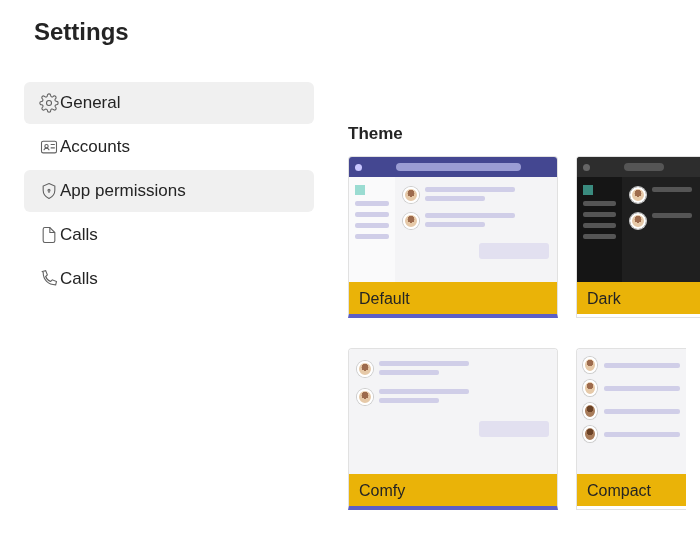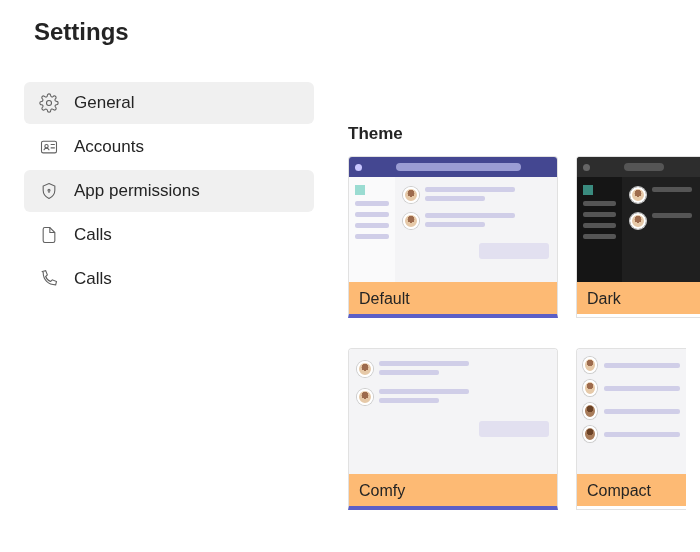--- a/index.html
+++ b/index.html
@@ -16,21 +16,20 @@
       font-size: 24px;
       font-weight: 700;
       margin-bottom: 36px;
       margin-left: 10px;
     }
     .layout { display: flex; gap: 34px; }
     .sidebar { width: 290px; display: flex; flex-direction: column; gap: 2px; }
     .nav-item {
       display: flex;
       align-items: center;
-      gap: 14px;
       padding: 10px 14px;
       border-radius: 6px;
       cursor: pointer;
       font-size: 17px;
       color: #242424;
     }
     .nav-item.active { background: #f0f0f0; font-weight: 400; }
     .nav-item .icon { width: 22px; height: 22px; display: flex; align-items: center; justify-content: center; }
     .nav-item .icon svg { width: 20px; height: 20px; stroke: #616161; stroke-width: 1.3; fill: none; }
 
@@ -48,21 +47,21 @@
     .card-preview {
       height: 125px;
       background: #f4f4f6;
       position: relative;
       overflow: hidden;
     }
     .card-preview.dark { background: #1f1f1f; }
     .card-label {
       padding: 8px 10px 6px;
       font-size: 16px;
-      background: #fdba74;
+      background: #eab308;
     }
     
     .pv-topbar { height: 20px; background: #444791; display: flex; align-items: center; padding: 0 6px; gap: 4px; }
     .pv-dot { width: 7px; height: 7px; border-radius: 50%; background: #c8c6ff; }
     .pv-pill { height: 8px; background: #9b9dd4; border-radius: 4px; flex: 1; margin: 0 30px; }
     .pv-body { display: flex; height: calc(100% - 20px); }
     .pv-side { width: 46px; display: flex; flex-direction: column; gap: 6px; padding: 8px 6px; background: rgba(255,255,255,0.5); }
     .pv-side.dark { background: rgba(0,0,0,0.3); }
     .pv-sq { width: 10px; height: 10px; background: #9adcd2; }
     .pv-line { height: 5px; background: #d0cee8; border-radius: 2px; }

